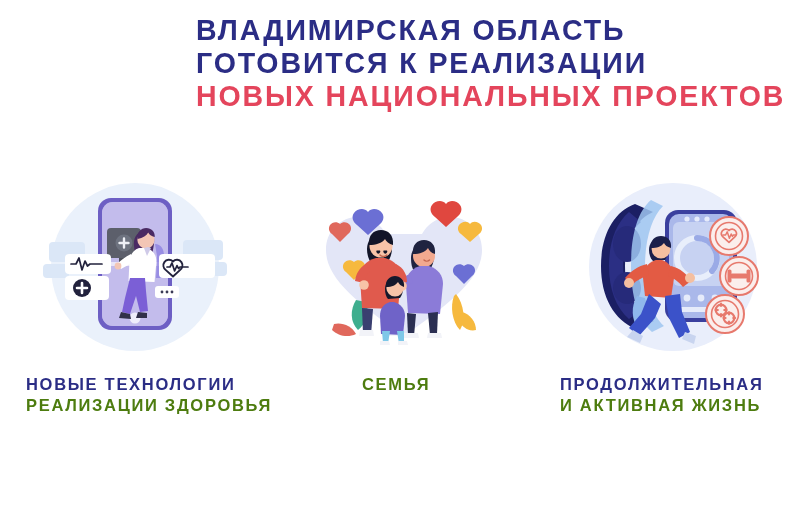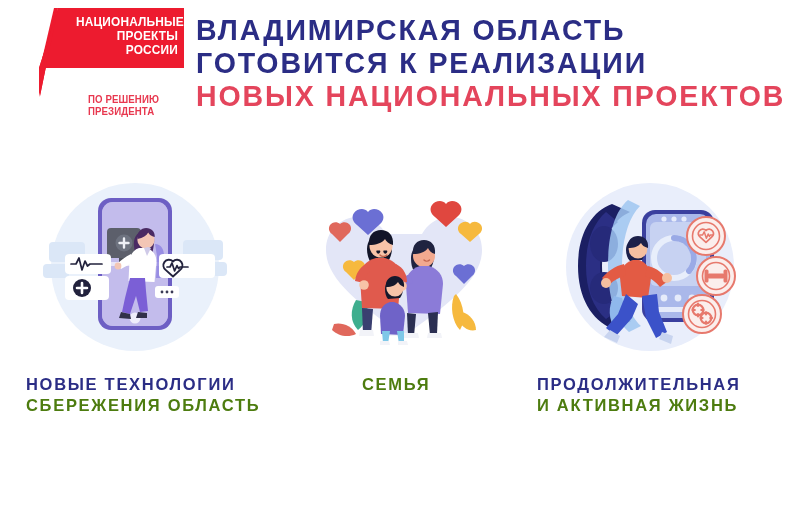--- a/index.html
+++ b/index.html
@@ -102,21 +102,21 @@
     height: 250px;
   }
   .card {
     position: absolute;
     top: 0;
     width: 269px;
     height: 250px;
   }
   .card.c1 { left: 0px; }
   .card.c2 { left: 269px; }
-  .card.c3 { left: 515px; }
+  .card.c3 { left: 538px; }
 
   .illus {
     position: absolute;
     top: 0;
     left: 50%;
     transform: translateX(-50%);
     width: 200px;
     height: 178px;
   }
   .illus svg { display: block; width: 100%; height: 100%; }
@@ -140,39 +140,20 @@
 
   .caption.left  { text-align: left; padding-left: 26px; }
   .caption.mid   { text-align: left; padding-left: 93px; }
   .caption.right { text-align: left; padding-left: 22px; }
 </style>
 </head>
 <body>
 
 <div class="poster">
 
-  <div class="logo-block">
-    <div class="logo-flag">
-      <svg viewBox="0 0 172 92" xmlns="http://www.w3.org/2000/svg">
-        <path d="M 44,2 L 170,2 L 170,62 L 26,62 L 26,90 Z" fill="#ed1b2f"></path>
-        <path d="M 44,2 L 26,90 L 26,62 L 40,2 Z" fill="#ed1b2f"></path>
-        <path d="M 44,2 L 170,2 L 170,62 L 25,62 Z" fill="#ed1b2f"></path>
-        <path d="M 44.5,2 L 25,91 L 25,62 Z" fill="#ed1b2f"></path>
-      </svg>
-    </div>
-    <div class="logo-lines">
-      <span class="ll">НАЦИОНАЛЬНЫЕ</span>
-      <span class="ll">ПРОЕКТЫ</span>
-      <span class="ll">РОССИИ</span>
-    </div>
-    <div class="logo-sub">
-      <span class="ls">ПО РЕШЕНИЮ</span>
-      <span class="ls">ПРЕЗИДЕНТА</span>
-    </div>
-  </div>
 
   <div class="headline">
     <span class="hl navy">ВЛАДИМИРСКАЯ ОБЛАСТЬ</span>
     <span class="hl navy">ГОТОВИТСЯ К РЕАЛИЗАЦИИ</span>
     <span class="hl red">НОВЫХ НАЦИОНАЛЬНЫХ ПРОЕКТОВ</span>
   </div>
 
   <div class="cards">
 
     <div class="card c1">
@@ -237,21 +218,21 @@
           <path d="M132 89h3l2-4 2.6 8 2.4-5.4 1.6 3 1.4-1.6h8" stroke="#22223d" stroke-width="1.7" fill="none" stroke-linecap="round" stroke-linejoin="round"></path>
 
           <rect x="120" y="108" width="24" height="12" rx="3" fill="#ffffff"></rect>
           <circle cx="127" cy="114" r="1.4" fill="#3a3a55"></circle>
           <circle cx="132" cy="114" r="1.4" fill="#3a3a55"></circle>
           <circle cx="137" cy="114" r="1.4" fill="#3a3a55"></circle>
         </svg>
       </div>
       <div class="caption left">
         <span class="cl navy">НОВЫЕ ТЕХНОЛОГИИ</span>
-        <span class="cl red">СБЕРЕЖЕНИЯ ОБЛАСТЬ</span>
+        <span class="cl red">РЕАЛИЗАЦИИ ЗДОРОВЬЯ</span>
       </div>
     </div>
 
     <div class="card c2">
       <div class="illus">
         <svg viewBox="0 0 200 178" xmlns="http://www.w3.org/2000/svg">
 
           <path d="M100 158C52 124 22 100 22 72c0-20 15-33 32-33 14 0 23 8 28 17h36c5-9 14-17 28-17 17 0 32 13 32 33 0 28-30 52-78 86z" fill="#e3e6f7"></path>
 
           <path d="M52 122c-6 10-6 22 2 30 8-6 12-18 8-28z" fill="#3fae8e"></path>

